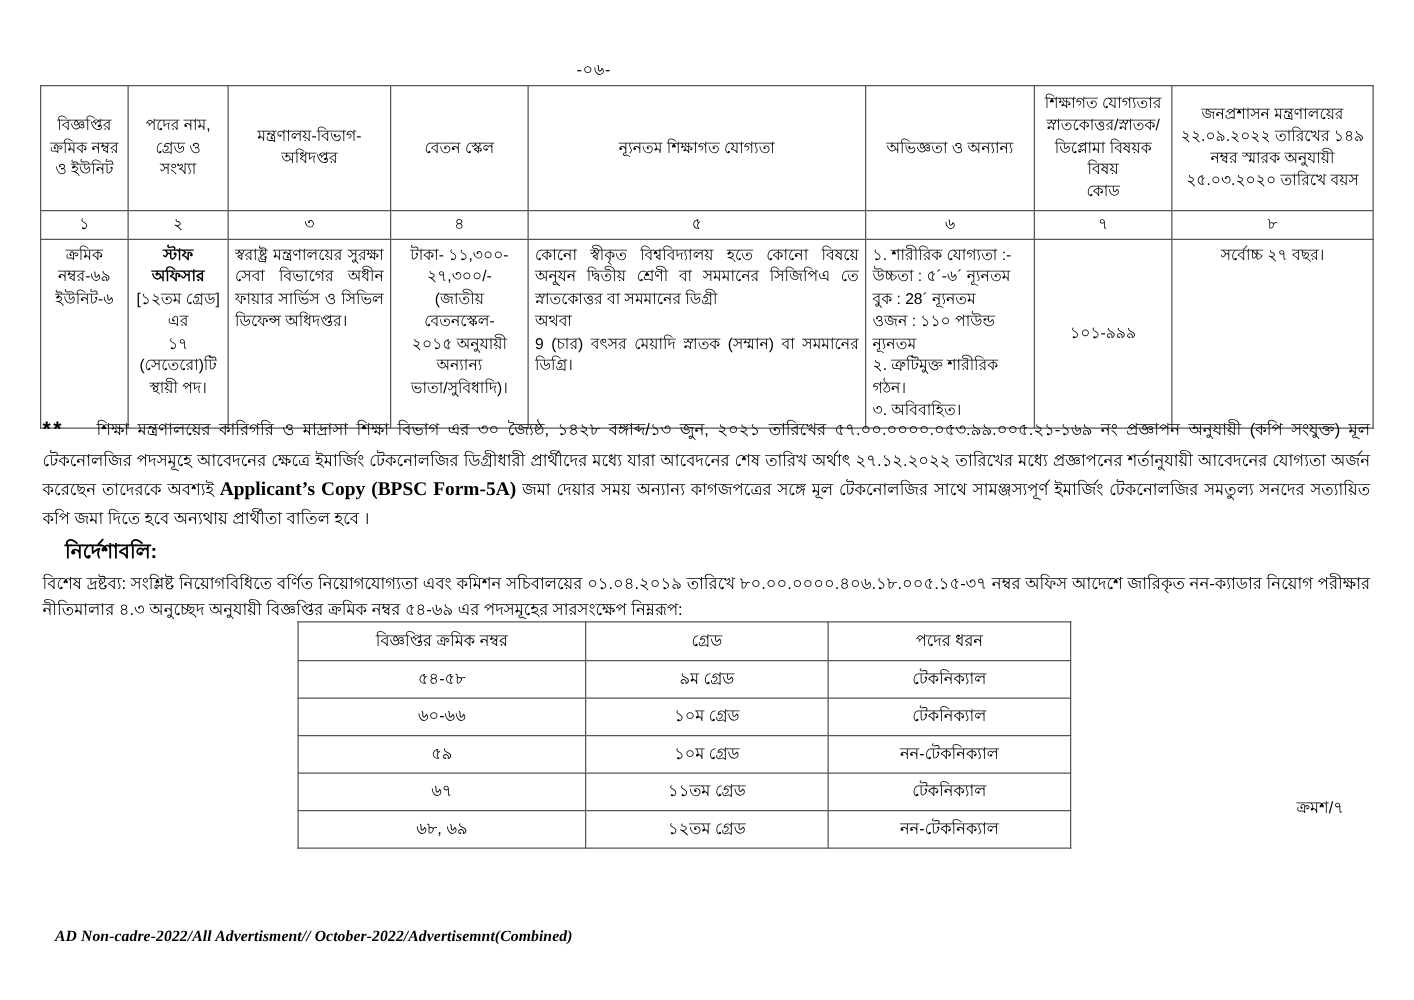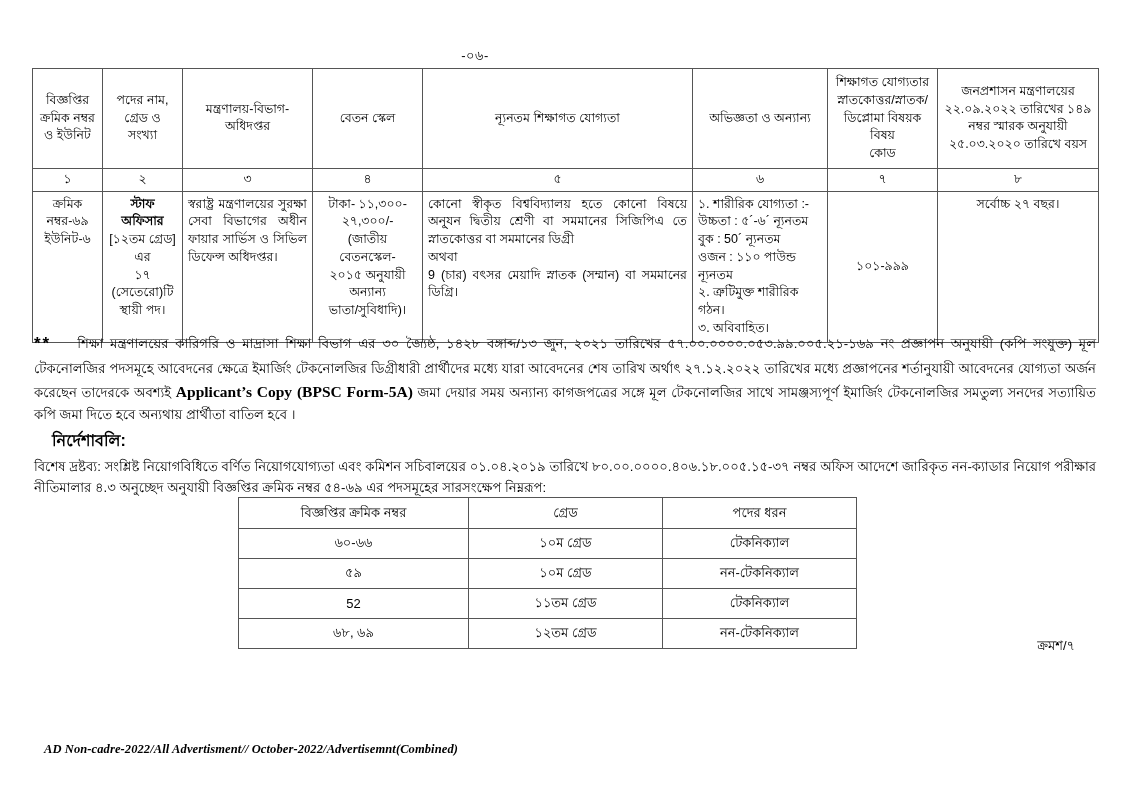--- a/index.html
+++ b/index.html
@@ -249,21 +249,21 @@
           <span class="cell-line">ভাতা/সুবিধাদি)।</span>
         </td>
         <td class="c-justify">
           <span class="cell-line">কোনো স্বীকৃত বিশ্ববিদ্যালয় হতে কোনো বিষয়ে অনূ্যন দ্বিতীয় শ্রেণী বা সমমানের সিজিপিএ তে  স্নাতকোত্তর বা সমমানের ডিগ্রী</span>
           <span class="alt-line">অথবা</span>
           <span class="cell-line">9 (চার) বৎসর মেয়াদি স্নাতক (সম্মান) বা সমমানের ডিগ্রি।</span>
         </td>
         <td class="c-left">
           <span class="cell-line">১. শারীরিক যোগ্যতা :-</span>
           <span class="cell-line">উচ্চতা : ৫´-৬´ ন্যূনতম</span>
-          <span class="cell-line">বুক : 50´ ন্যূনতম</span>
+          <span class="cell-line">বুক : 28´ ন্যূনতম</span>
           <span class="cell-line">ওজন : ১১০ পাউন্ড ন্যূনতম</span>
           <span class="cell-line">২. ত্রুটিমুক্ত শারীরিক গঠন।</span>
           <span class="cell-line">৩. অবিবাহিত।</span>
         </td>
         <td class="c-center mid">১০১-৯৯৯</td>
         <td class="c-center" style="vertical-align:top;">সর্বোচ্চ ২৭ বছর।</td>
       </tr>
     </tbody>
   </table>
 
@@ -285,31 +285,36 @@
     </colgroup>
     <thead>
       <tr>
         <th>বিজ্ঞপ্তির ক্রমিক নম্বর</th>
         <th>গ্রেড</th>
         <th>পদের ধরন</th>
       </tr>
     </thead>
     <tbody>
       <tr>
+        <td>৫৪-৫৮</td>
+        <td>৯ম গ্রেড</td>
+        <td>টেকনিক্যাল</td>
+      </tr>
+      <tr>
         <td>৬০-৬৬</td>
         <td>১০ম গ্রেড</td>
         <td>টেকনিক্যাল</td>
       </tr>
       <tr>
         <td>৫৯</td>
         <td>১০ম গ্রেড</td>
         <td>নন-টেকনিক্যাল</td>
       </tr>
       <tr>
-        <td>52</td>
+        <td>৬৭</td>
         <td>১১তম গ্রেড</td>
         <td>টেকনিক্যাল</td>
       </tr>
       <tr>
         <td>৬৮, ৬৯</td>
         <td>১২তম গ্রেড</td>
         <td>নন-টেকনিক্যাল</td>
       </tr>
     </tbody>
   </table>

